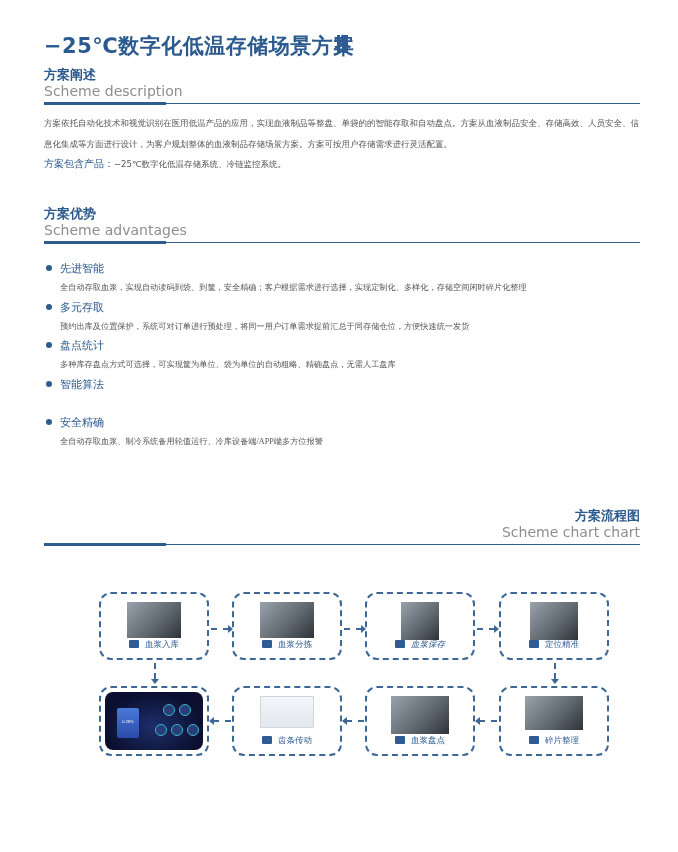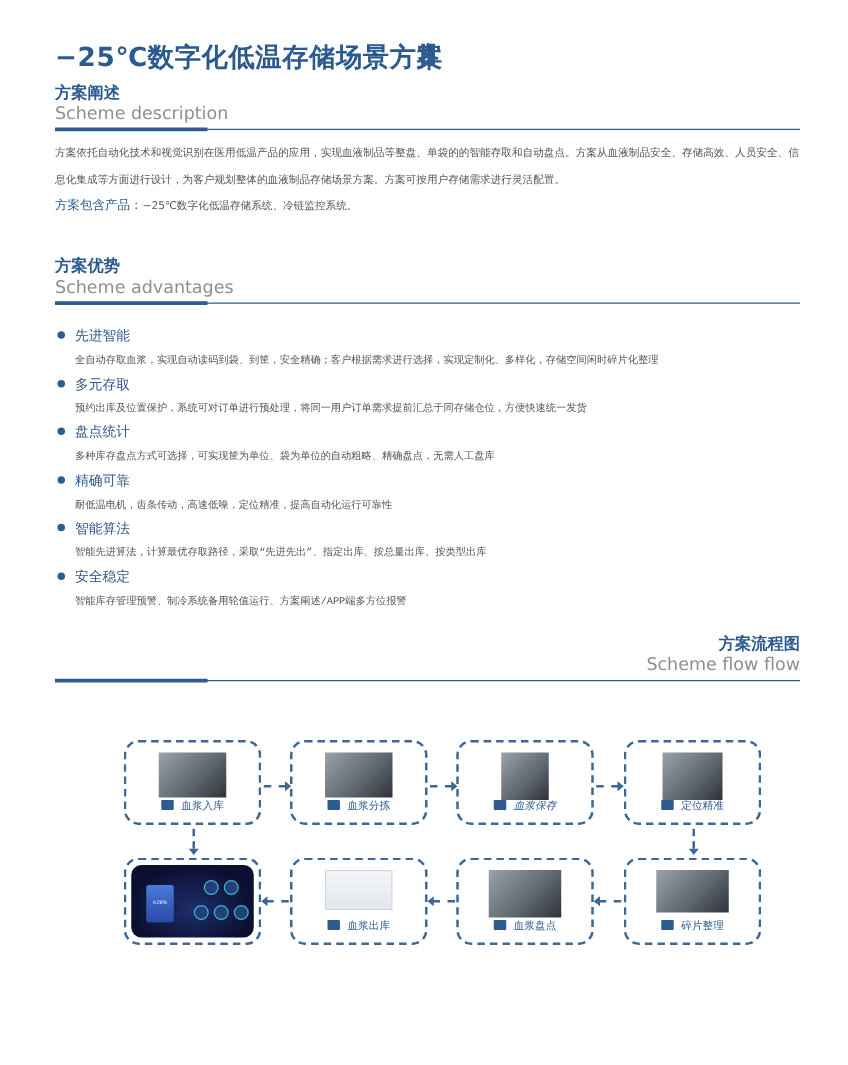--- a/index.html
+++ b/index.html
@@ -45,21 +45,21 @@
   .adv-item .dot {
     position: absolute; left: 2px; top: 4px; width: 6px; height: 6px;
     border-radius: 50%; background: #2e5c91;
   }
   .adv-item .t {
     position: absolute; left: 16px; top: 0;
     font-family: "DejaVu Sans", sans-serif; font-size: 11px; color: #2b5a8e; text-align: right;
   }
   .adv-item .d {
     position: absolute; left: 16px; top: 21px;
-    font-family: Liberation Mono, monospace; font-size: 8.2px; color: #555; white-space: nowrap;
+    font-family: Liberation Serif, serif; font-size: 8.2px; color: #555; white-space: nowrap;
   }
 
   .flow-box {
     position: absolute; width: 110px; height: 68px;
     border: 2px dashed #3d6796; border-radius: 12px;
   }
   .flow-box .img {
     position: absolute; left: 50%; transform: translateX(-50%); top: 8px;
     width: 54px; height: 36px; background: linear-gradient(135deg,#9aa3ab,#5c646c 60%,#2e3338);
   }
@@ -140,38 +140,32 @@
     <span class="t">多元存取</span>
     <span class="d">预约出库及位置保护，系统可对订单进行预处理，将同一用户订单需求提前汇总于同存储仓位，方便快速统一发货</span>
   </div>
   <div class="adv-item">
     <span class="dot"></span>
     <span class="t">盘点统计</span>
     <span class="d">多种库存盘点方式可选择，可实现筐为单位、袋为单位的自动粗略、精确盘点，无需人工盘库</span>
   </div>
   <div class="adv-item">
     <span class="dot"></span>
-    <span class="t">精确可靠</span>
-    <span class="d">耐低温电机，齿条传动，高速低噪，定位精准，提高自动化运行可靠性</span>
-  </div>
-  <div class="adv-item">
-    <span class="dot"></span>
     <span class="t">智能算法</span>
-    <span class="d">智能先进算法，计算最优存取路径，采取“先进先出”、指定出库、按总量出库、按类型出库</span>
-  </div>
-  <div class="adv-item">
-    <span class="dot"></span>
-    <span class="t">安全稳定</span>
-    <span class="d">智能库存管理预警、制冷系统备用轮值运行、方案阐述/APP端多方位报警</span>
+  </div>
+  <div class="adv-item">
+    <span class="dot"></span>
+    <span class="t">安全精确</span>
+    <span class="d">全自动存取血浆、制冷系统备用轮值运行、冷库设备端/APP端多方位报警</span>
   </div>
 </div>
 
 <div class="section-head" style="top:508px;text-align:right;">
   <div class="cn">方案流程图</div>
-  <div class="en">Scheme flow flow</div>
+  <div class="en">Scheme chart chart</div>
   <div class="rule">
       <div class="thin"></div>
       <div class="thick"></div>
     </div>
 </div>
 
 <div class="flow-box" style="left:99px; top:592px;">
   <div class="img"></div>
   <div class="cap"><span class="ic"></span><span>血浆入库</span></div>
 </div>
@@ -205,21 +199,21 @@
     <div class="c" style="left:74px; top:12px;"></div>
     <div class="c" style="left:50px; top:32px;"></div>
     <div class="c" style="left:66px; top:32px;"></div>
     <div class="c" style="left:82px; top:32px;"></div>
   </div>
 </div>
 <div class="arrow-h l" style="left:213px; top:720px; width:18px;"></div>
 
 <div class="flow-box" style="left:232px; top:686px; height:70px;">
   <div class="img" style="width:54px;height:32px;background:linear-gradient(#f4f6f9,#e2e7ee);border:1px solid #d0d6de;"></div>
-  <div class="cap"><span class="ic"></span><span>血浆出库</span></div>
+  <div class="cap"><span class="ic"></span><span>齿条传动</span></div>
 </div>
 <div class="arrow-h l" style="left:346px; top:720px; width:18px;"></div>
 
 <div class="flow-box" style="left:365px; top:686px; height:70px;">
   <div class="img" style="width:58px;height:38px;"></div>
   <div class="cap"><span class="ic"></span><span>血浆盘点</span></div>
 </div>
 <div class="arrow-h l" style="left:479px; top:720px; width:18px;"></div>
 
 <div class="flow-box" style="left:499px; top:686px; height:70px;">

